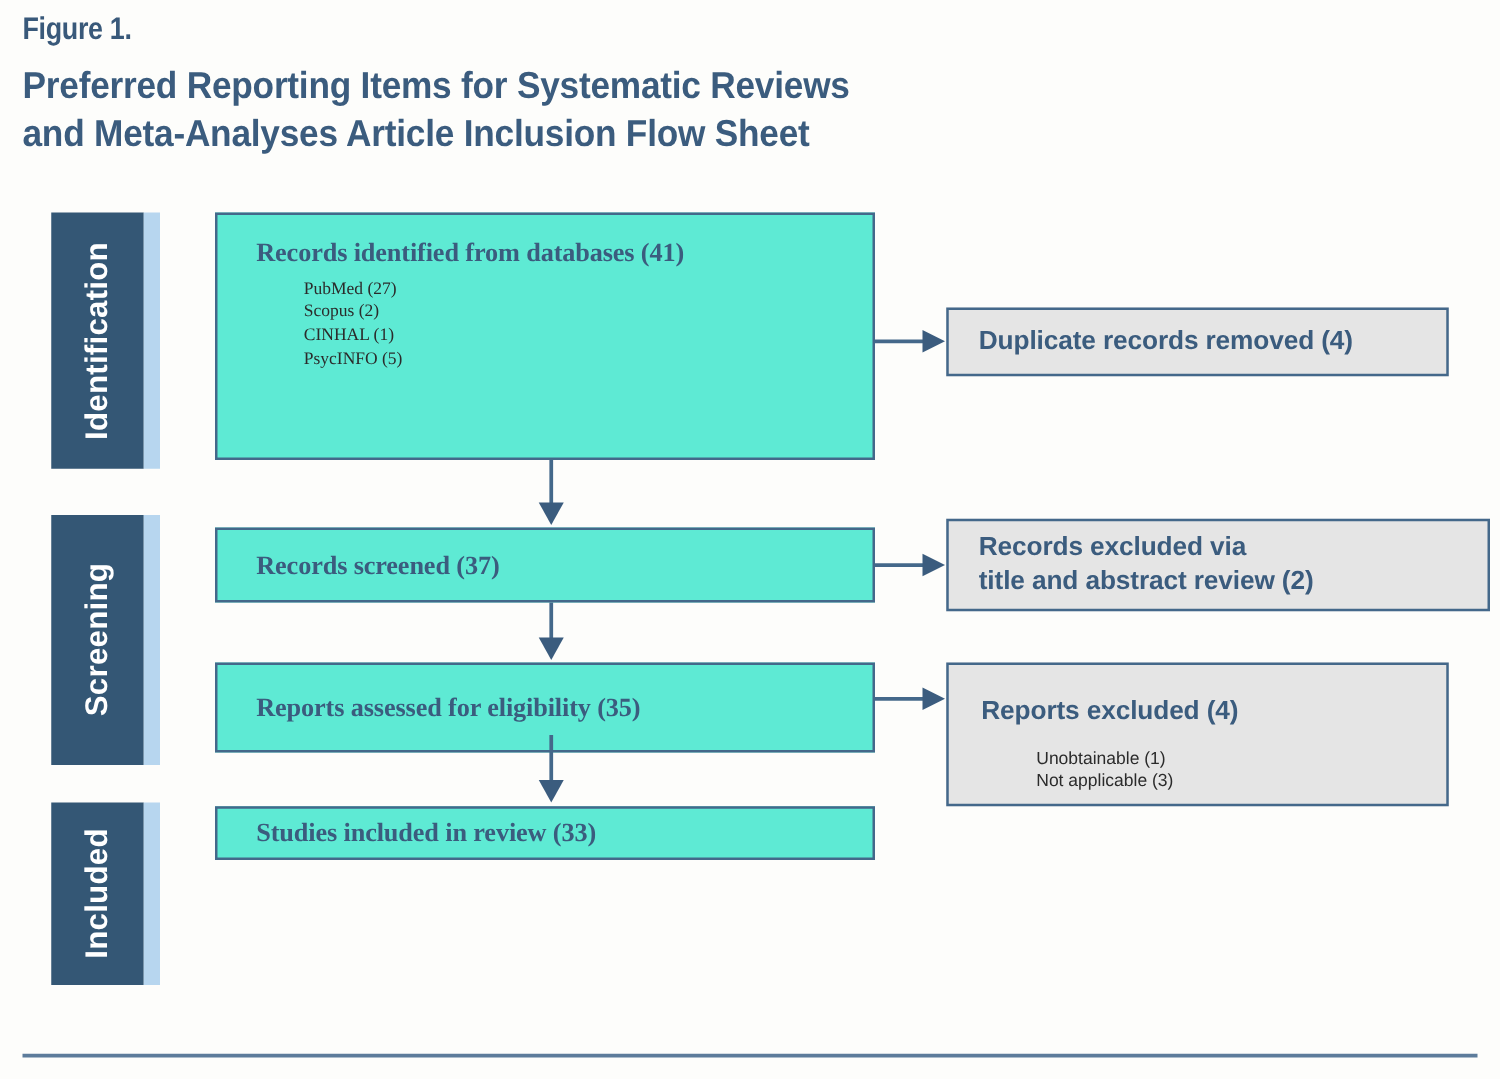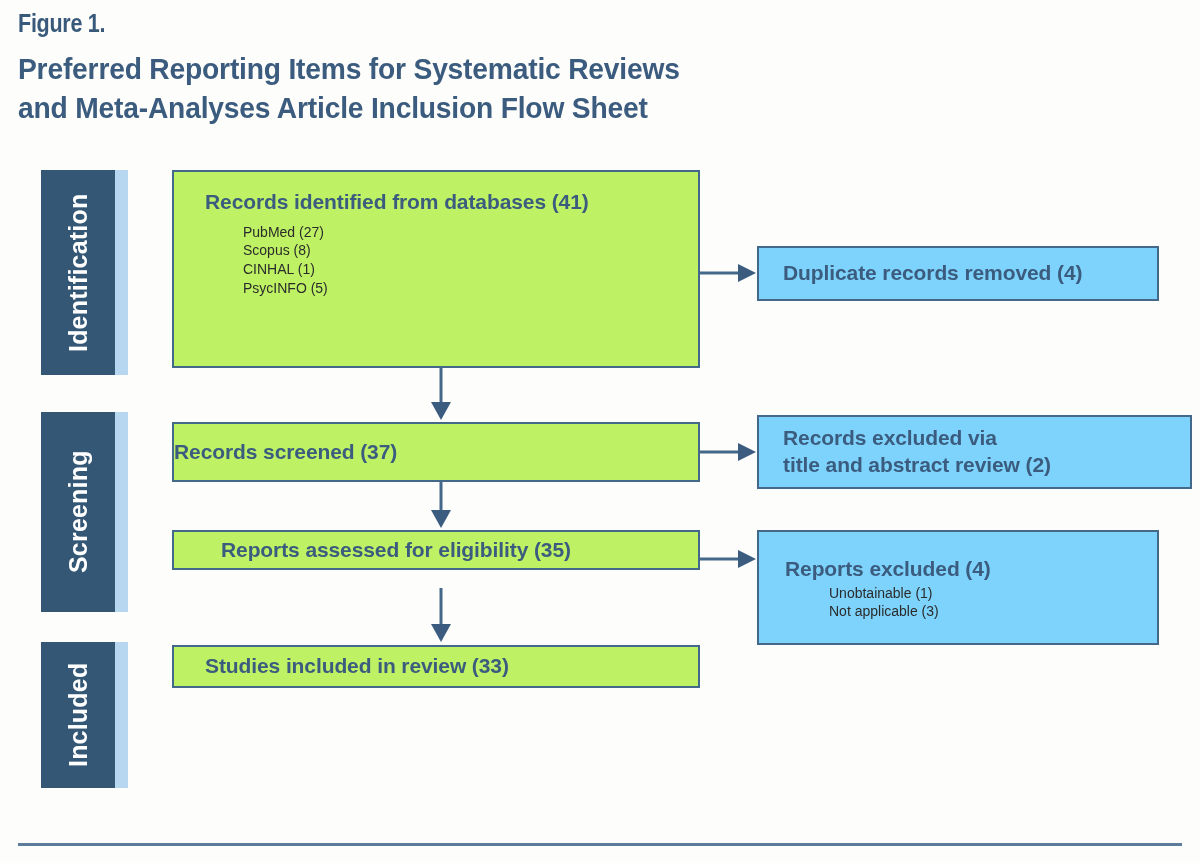--- a/index.html
+++ b/index.html
@@ -96,22 +96,22 @@
   #stage-screening     { left: 41px; top: 412px; width: 87px; height: 200px; }
   #stage-included      { left: 41px; top: 642px; width: 87px; height: 146px; }
 
   
   .flow-box {
     position: absolute;
     box-sizing: border-box;
     border: 2px solid #44688a;
     padding: 0;
   }
-  .flow-box.fill-blue  { background: #bef264; }
-  .flow-box.fill-white { background: #7dd3fc; }
+  .flow-box.fill-blue  { background: #5eead4; font-family: Liberation Serif, serif; }
+  .flow-box.fill-white { background: #e5e5e5; }
 
   .box-title {
     color: #3b5c7e;
     font-size: 21px;
     font-weight: bold;
     line-height: 1.28;
     letter-spacing: -0.1px;
   }
   .box-title .tline { display: block; white-space: nowrap; }
 
@@ -132,25 +132,25 @@
   #box-identified {
     left: 172px; top: 170px; width: 528px; height: 198px;
   }
   #box-identified .box-inner { padding: 17px 0 0 31px; }
   #box-identified .sub-list { margin-left: 38px; margin-top: 7px; }
 
   #box-screened {
     left: 172px; top: 422px; width: 528px; height: 60px;
     display: flex; align-items: center;
   }
-  #box-screened .box-inner { }
+  #box-screened .box-inner { padding-left: 31px; }
 
   #box-assessed {
-    left: 172px; top: 530px; width: 528px; height: 40px;
-    display: flex; align-items: center; padding-left: 16px;
+    left: 172px; top: 530px; width: 528px; height: 72px;
+    display: flex; align-items: center;
   }
   #box-assessed .box-inner { padding-left: 31px; }
 
   #box-included-studies {
     left: 172px; top: 645px; width: 528px; height: 43px;
     display: flex; align-items: center;
   }
   #box-included-studies .box-inner { padding-left: 31px; }
 
   #box-duplicates {
@@ -162,21 +162,21 @@
   #box-excluded-screen {
     left: 757px; top: 415px; width: 435px; height: 74px;
     display: flex; align-items: center;
   }
   #box-excluded-screen .box-inner { padding-left: 24px; }
 
   #box-excluded-reports {
     left: 757px; top: 530px; width: 402px; height: 115px;
   }
   #box-excluded-reports .box-inner { padding: 24px 0 0 26px; }
-  #box-excluded-reports .sub-list { margin-left: 44px; margin-top: 1px; }
+  #box-excluded-reports .sub-list { margin-left: 44px; margin-top: 14px; }
 
   
   .connector { position: absolute; }
   .connector svg { display: block; overflow: visible; }
 
   
   #footer-rule {
     position: absolute;
     left: 18px;
     top: 843px;
@@ -214,21 +214,21 @@
     <div class="bar-dark"></div>
     <div class="bar-accent"></div>
     <div class="stage-label">Included</div>
   </div>
 
   <div class="flow-box fill-blue" id="box-identified">
     <div class="box-inner">
       <div class="box-title">Records identified from databases (41)</div>
       <ul class="sub-list">
         <li>PubMed (27)</li>
-        <li>Scopus (8)</li>
+        <li>Scopus (2)</li>
         <li>CINHAL (1)</li>
         <li>PsycINFO (5)</li>
       </ul>
     </div>
   </div>
 
   <div class="flow-box fill-white" id="box-duplicates">
     <div class="box-inner">
       <div class="box-title">Duplicate records removed (4)</div>
     </div>

